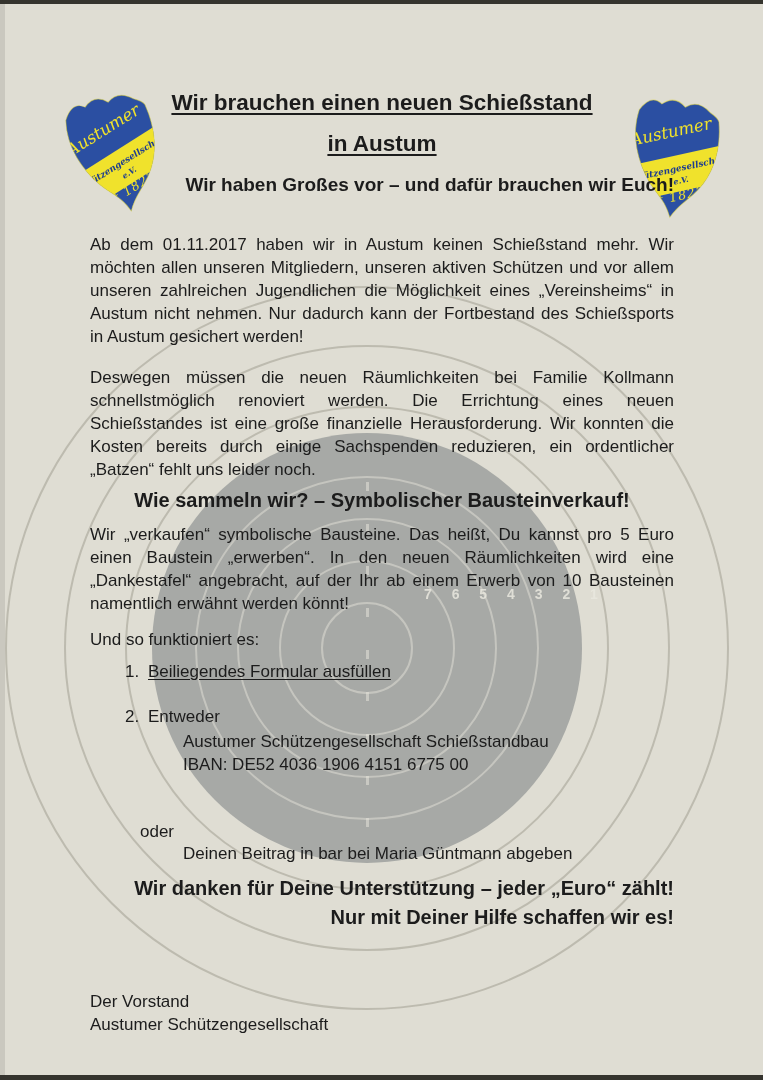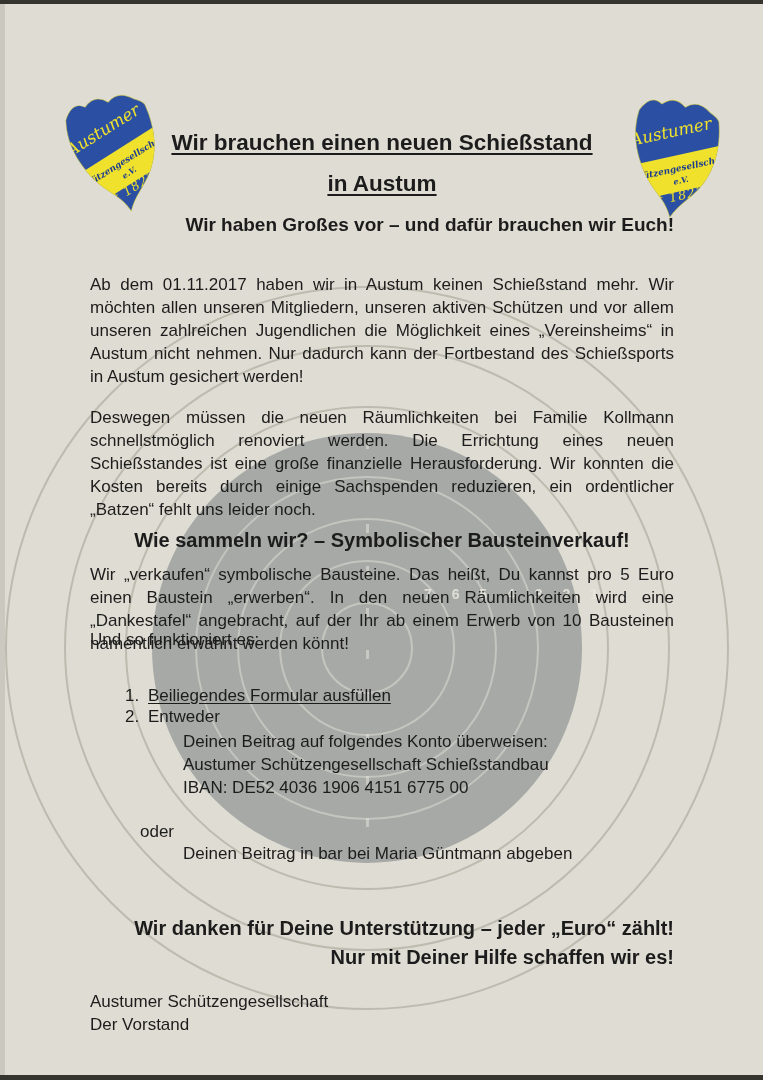--- a/index.html
+++ b/index.html
@@ -34,21 +34,21 @@
   .crest{width:118px;height:130px;}
   .crest-left{left:61px;top:88px;transform:rotate(-12deg);}
   .crest-right{left:620px;top:94px;transform:rotate(8deg);}
   .crest svg{width:100%;height:100%;display:block;}
   .crest-name{font:italic 17px "DejaVu Serif", serif;fill:#f0e22c;text-anchor:middle;}
   .crest-society{font:italic 700 9px "DejaVu Serif", serif;fill:#1e3d8f;text-anchor:middle;}
   .crest-ev{font:italic 700 8px "DejaVu Serif", serif;fill:#1e3d8f;text-anchor:middle;}
   .crest-since{font:italic 13px "DejaVu Serif", serif;fill:#f0e22c;text-anchor:middle;letter-spacing:1px;}
 
   
-  .col{left:90px;width:584px;margin-top:40px;}
+  .col{left:90px;width:584px;}
   .title{
     text-align:center;font-weight:bold;font-size:22.5px;
     text-decoration:underline;text-decoration-thickness:2px;text-underline-offset:3px;
   }
   .subtitle{text-align:right;font-weight:bold;font-size:19px;}
   .para{font-size:17px;line-height:23px;text-align:justify;}
   .heading{text-align:center;font-weight:bold;font-size:20px;}
   .plain{font-size:17px;line-height:23px;}
   .li-num{display:inline-block;width:23px;}
   .u{text-decoration:underline;text-underline-offset:2px;}
@@ -118,41 +118,40 @@
 <div class="abs col para" style="top:233px;">Ab dem 01.11.2017 haben wir in Austum keinen Schießstand mehr. Wir möchten allen unseren Mitgliedern, unseren aktiven Schützen und vor allem unseren zahlreichen Jugendlichen die Möglichkeit eines „Vereinsheims“ in Austum nicht nehmen. Nur dadurch kann der Fortbestand des Schießsports in Austum gesichert werden!</div>
 
 <div class="abs col para" style="top:366px;">Deswegen müssen die neuen Räumlichkeiten bei Familie Kollmann schnellstmöglich renoviert werden. Die Errichtung eines neuen Schießstandes ist eine große finanzielle Herausforderung. Wir konnten die Kosten bereits durch einige Sachspenden reduzieren, ein ordentlicher „Batzen“ fehlt uns leider noch.</div>
 
 <div class="abs col heading" style="top:489px;">Wie sammeln wir? – Symbolischer Bausteinverkauf!</div>
 
 <div class="abs col para" style="top:523px;">Wir „verkaufen“ symbolische Bausteine. Das heißt, Du kannst pro 5 Euro einen Baustein „erwerben“. In den neuen Räumlichkeiten wird eine „Dankestafel“ angebracht, auf der Ihr ab einem Erwerb von 10 Bausteinen namentlich erwähnt werden könnt!</div>
 
 <div class="abs plain" style="left:90px;top:628px;">Und so funktioniert es:</div>
 
-<div class="abs plain" style="left:125px;top:660px;margin-top:24px;">
+<div class="abs plain" style="left:125px;top:660px;">
   <span class="li-num">1.</span><span class="u">Beiliegendes Formular ausfüllen</span>
 </div>
 
 <div class="abs plain" style="left:125px;top:705px;">
   <span class="li-num">2.</span><span>Entweder</span>
 </div>
 
 <div class="abs plain" style="left:183px;top:730px;">
-  <div>Deinen Beitrag auf folgendes Konto überweisen:</div>
   <div>Austumer Schützengesellschaft Schießstandbau</div>
   <div>IBAN: DE52 4036 1906 4151 6775 00</div>
 </div>
 
 <div class="abs plain" style="left:140px;top:820px;">oder</div>
 
 <div class="abs plain" style="left:183px;top:842px;">Deinen Beitrag in bar bei Maria Güntmann abgeben</div>
 
 <div class="abs col closing" style="top:877px;">Wir danken für Deine Unterstützung – jeder „Euro“ zählt!</div>
 <div class="abs col closing" style="top:906px;">Nur mit Deiner Hilfe schaffen wir es!</div>
 
 <div class="abs plain" style="left:90px;top:990px;">
+  <div>Der Vorstand</div>
   <div>Austumer Schützengesellschaft</div>
-  <div>Der Vorstand</div>
 </div>
 
 <div class="abs edge-left"></div>
 <div class="abs edge-top"></div>
 <div class="abs edge-bottom"></div>
 
 </body></html>

